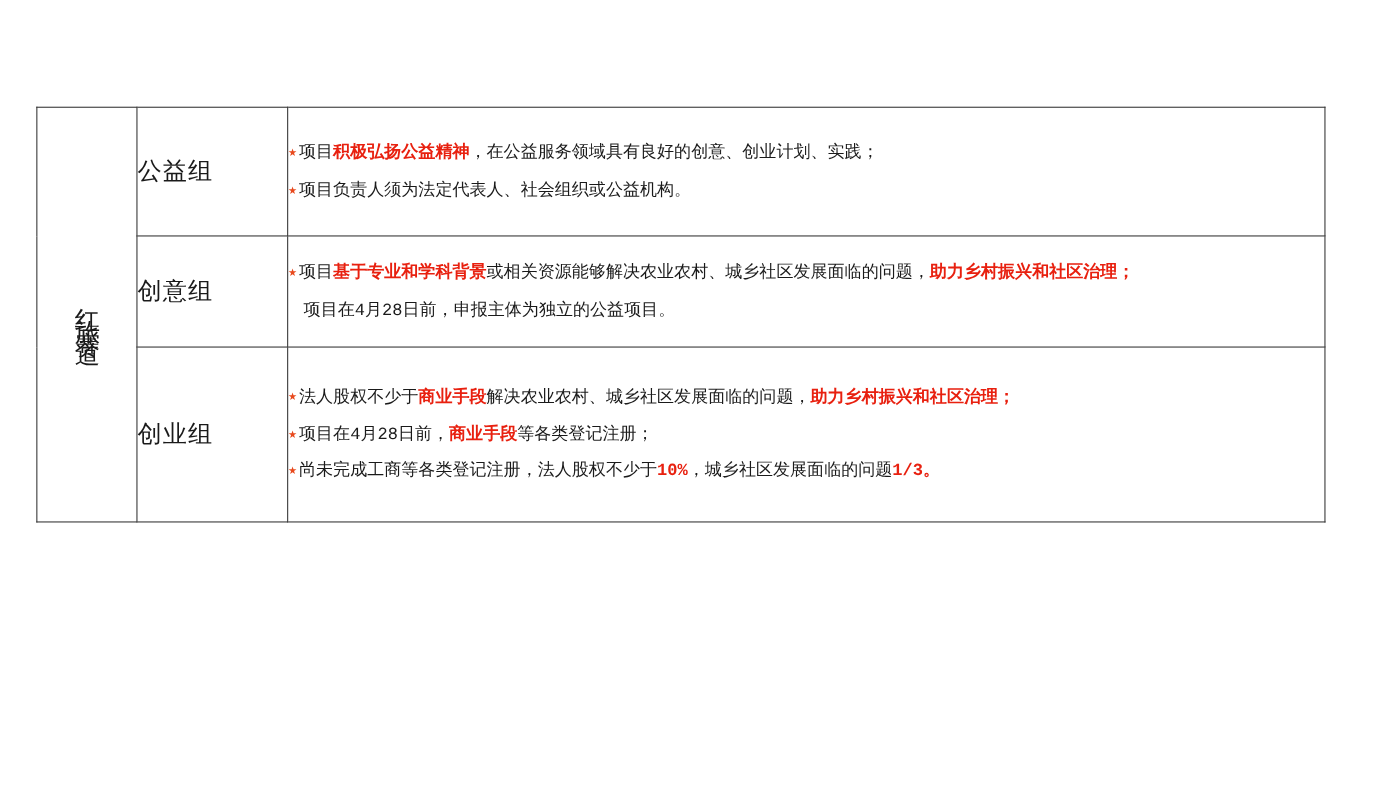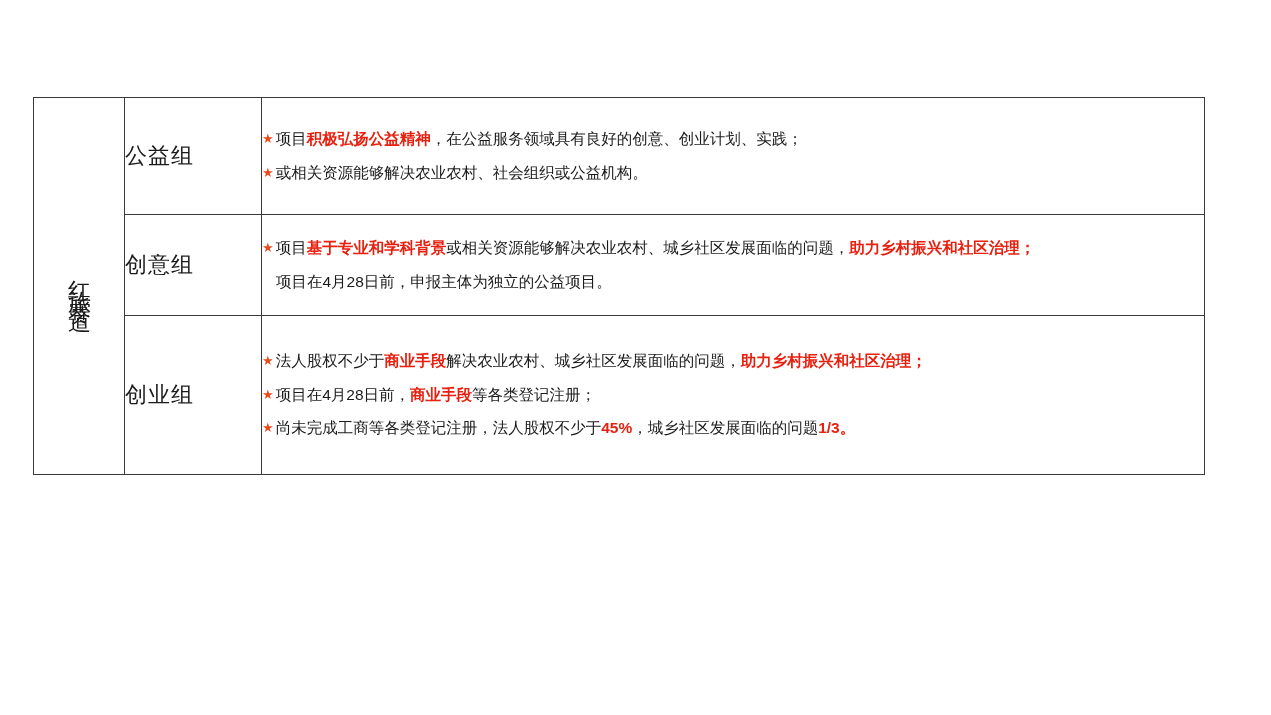--- a/index.html
+++ b/index.html
@@ -55,20 +55,21 @@
     width: 136px;
     font-size: 22px;
     color: #1a1a1a;
     letter-spacing: 1px;
   }
   td.criteria {
     padding: 10px 14px 10px 16px;
     font-size: 15.5px;
     line-height: 1.6;
     color: #1a1a1a;
+    font-family: Liberation Mono, monospace;
   }
   .row-public td.criteria { height: 116px; }
   .row-idea td.criteria { height: 100px; margin-left: 28px; }
   .row-venture td.criteria { height: 158px; }
 
   .bullet-line {
     display: block;
     margin: 9px 0;
     white-space: nowrap;
   }
@@ -100,21 +101,21 @@
         <tr class="row-public">
           <td class="track-name" rowspan="3">
             <span class="vert-text">红旅赛道</span>
           </td>
           <td class="group-name">
             <span>公益组</span>
           </td>
           <td class="criteria">
             <div>
                 <span class="bullet-line"><span class="star">★</span><span class="plain">项目</span><span class="red-bold">积极弘扬公益精神</span><span class="plain">，在公益服务领域具有良好的创意、创业计划、实践；</span></span>
-                <span class="bullet-line"><span class="star">★</span><span class="plain">或相关资源能够解决农业农村、社会组织或公益机构。</span></span>
+                <span class="bullet-line"><span class="star">★</span><span class="plain">项目负责人须为法定代表人、社会组织或公益机构。</span></span>
               </div>
           </td>
         </tr>
         <tr class="row-idea">
           <td class="group-name">
             <span>创意组</span>
           </td>
           <td class="criteria">
             <div>
                 <span class="bullet-line"><span class="star">★</span><span class="plain">项目</span><span class="red-bold">基于专业和学科背景</span><span class="plain">或相关资源能够解决农业农村、城乡社区发展面临的问题，</span><span class="red-bold">助力乡村振兴和社区治理；</span></span>
@@ -123,20 +124,20 @@
           </td>
         </tr>
         <tr class="row-venture">
           <td class="group-name">
             <span>创业组</span>
           </td>
           <td class="criteria">
             <div>
                 <span class="bullet-line"><span class="star">★</span><span class="plain">法人股权不少于</span><span class="red-bold">商业手段</span><span class="plain">解决农业农村、城乡社区发展面临的问题，</span><span class="red-bold">助力乡村振兴和社区治理；</span></span>
                 <span class="bullet-line"><span class="star">★</span><span class="plain">项目在4月28日前，</span><span class="red-bold">商业手段</span><span class="plain">等各类登记注册；</span></span>
-                <span class="bullet-line"><span class="star">★</span><span class="plain">尚未完成工商等各类登记注册，法人股权不少于</span><span class="red-bold">45%</span><span class="plain">，城乡社区发展面临的问题</span><span class="red-bold">1/3。</span></span>
+                <span class="bullet-line"><span class="star">★</span><span class="plain">尚未完成工商等各类登记注册，法人股权不少于</span><span class="red-bold">10%</span><span class="plain">，城乡社区发展面临的问题</span><span class="red-bold">1/3。</span></span>
               </div>
           </td>
         </tr>
       </tbody>
     </table>
   </div>
 </div>
 
 </body></html>

